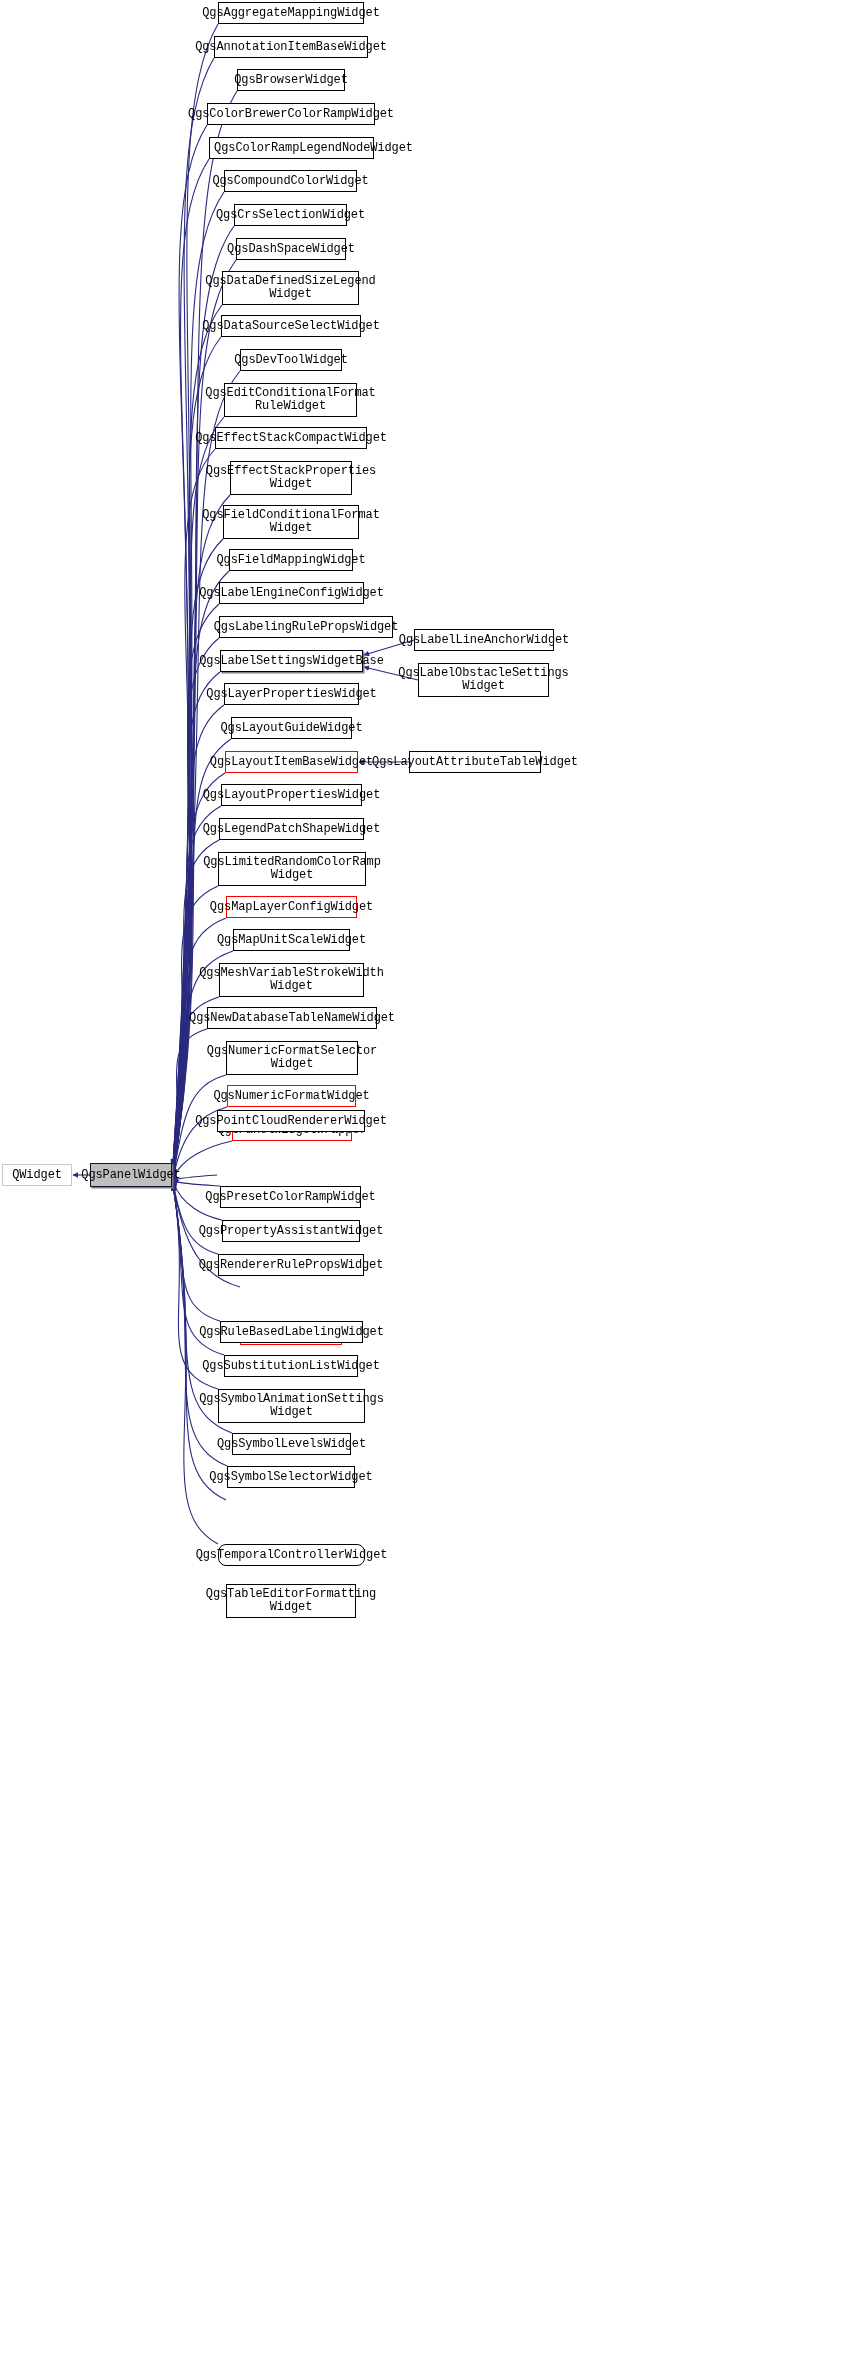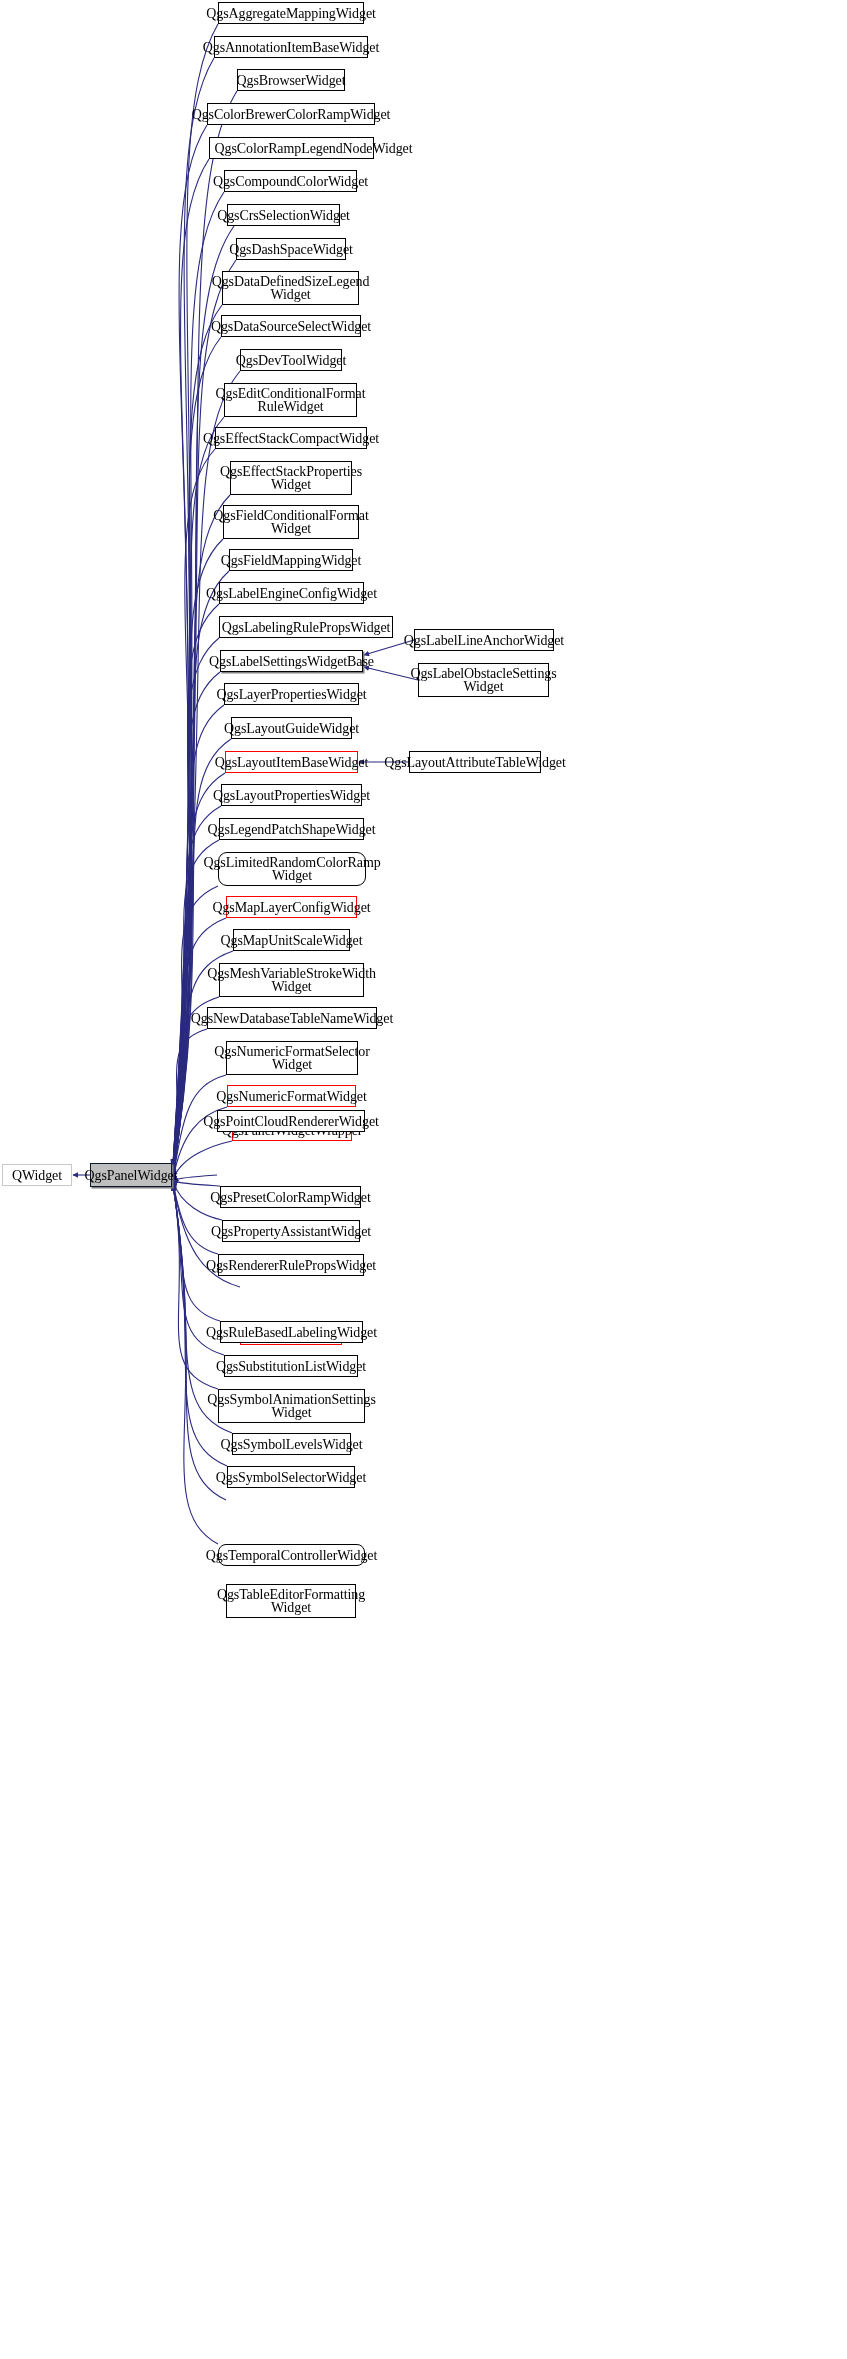--- a/index.html
+++ b/index.html
@@ -25,29 +25,29 @@
     width: 847px;
     height: 2359px;
     pointer-events: none;
   }
   .node {
     position: absolute;
     box-sizing: border-box;
     border: 1px solid #000000;
     background: #ffffff;
     color: #000000;
-    font-size: 14px;
+    font-size: 12px;
     line-height: 13px;
     display: flex;
     align-items: center;
     justify-content: center;
     text-align: center;
     letter-spacing: -0.1px;
     white-space: pre-line;
-    font-family: Liberation Serif, serif;
+    font-family: Liberation Mono, monospace;
   }
   .node.root {
     background: #bfbfbf;
     border: 1px solid #0f172a;
     box-shadow: 1.5px 1.5px 0 0 #808080;
   }
   .node.base {
     border: 1px solid #c8c8c8;
   }
   .node.red {
@@ -119,21 +119,21 @@
       </g>
   </svg>
 <div class="node base" style="left: 2px; top: 1164px; width: 70px; height: 22px;">QWidget</div>
     <div class="node root" style="left: 90px; top: 1163px; width: 82px; height: 24px;">QgsPanelWidget</div>
     <div class="node" style="left: 218px; top: 2px; width: 146px; height: 22px;">QgsAggregateMappingWidget</div>
     <div class="node" style="left: 214px; top: 36px; width: 154px; height: 22px;">QgsAnnotationItemBaseWidget</div>
     <div class="node" style="left: 237px; top: 69px; width: 108px; height: 22px;">QgsBrowserWidget</div>
     <div class="node" style="left: 207px; top: 103px; width: 168px; height: 22px;">QgsColorBrewerColorRampWidget</div>
     <div class="node" style="left: 209px; top: 137px; width: 165px; height: 22px; padding-left: 44px;">QgsColorRampLegendNodeWidget</div>
     <div class="node" style="left: 224px; top: 170px; width: 133px; height: 22px;">QgsCompoundColorWidget</div>
-    <div class="node" style="left: 227px; top: 204px; width: 113px; height: 22px;">QgsCrsSelectionWidget</div>
+    <div class="node" style="left: 234px; top: 204px; width: 113px; height: 22px;">QgsCrsSelectionWidget</div>
     <div class="node" style="left: 236px; top: 238px; width: 110px; height: 22px;">QgsDashSpaceWidget</div>
     <div class="node" style="left: 222px; top: 271px; width: 137px; height: 34px;">QgsDataDefinedSizeLegend
 Widget</div>
     <div class="node" style="left: 221px; top: 315px; width: 140px; height: 22px;">QgsDataSourceSelectWidget</div>
     <div class="node" style="left: 240px; top: 349px; width: 102px; height: 22px;">QgsDevToolWidget</div>
     <div class="node" style="left: 224px; top: 383px; width: 133px; height: 34px;">QgsEditConditionalFormat
 RuleWidget</div>
     <div class="node" style="left: 215px; top: 427px; width: 152px; height: 22px;">QgsEffectStackCompactWidget</div>
     <div class="node" style="left: 230px; top: 461px; width: 122px; height: 34px;">QgsEffectStackProperties
 Widget</div>
@@ -141,21 +141,21 @@
 Widget</div>
     <div class="node" style="left: 229px; top: 549px; width: 124px; height: 22px;">QgsFieldMappingWidget</div>
     <div class="node" style="left: 219px; top: 582px; width: 145px; height: 22px;">QgsLabelEngineConfigWidget</div>
     <div class="node" style="left: 219px; top: 616px; width: 174px; height: 22px;">QgsLabelingRulePropsWidget</div>
     <div class="node shadow" style="left: 220px; top: 650px; width: 143px; height: 22px;">QgsLabelSettingsWidgetBase</div>
     <div class="node" style="left: 224px; top: 683px; width: 135px; height: 22px;">QgsLayerPropertiesWidget</div>
     <div class="node" style="left: 231px; top: 717px; width: 121px; height: 22px;">QgsLayoutGuideWidget</div>
     <div class="node red" style="left: 225px; top: 751px; width: 133px; height: 22px;">QgsLayoutItemBaseWidget</div>
     <div class="node" style="left: 221px; top: 784px; width: 141px; height: 22px;">QgsLayoutPropertiesWidget</div>
     <div class="node" style="left: 219px; top: 818px; width: 145px; height: 22px;">QgsLegendPatchShapeWidget</div>
-    <div class="node" style="left: 218px; top: 852px; width: 148px; height: 34px; border-radius: 9px;">QgsLimitedRandomColorRamp
+    <div class="node" style="left: 218px; top: 852px; width: 148px; height: 34px;">QgsLimitedRandomColorRamp
 Widget</div>
     <div class="node red" style="left: 226px; top: 896px; width: 131px; height: 22px;">QgsMapLayerConfigWidget</div>
     <div class="node" style="left: 233px; top: 929px; width: 117px; height: 22px;">QgsMapUnitScaleWidget</div>
     <div class="node" style="left: 219px; top: 963px; width: 145px; height: 34px;">QgsMeshVariableStrokeWidth
 Widget</div>
     <div class="node" style="left: 207px; top: 1007px; width: 170px; height: 22px;">QgsNewDatabaseTableNameWidget</div>
     <div class="node" style="left: 226px; top: 1041px; width: 132px; height: 34px;">QgsNumericFormatSelector
 Widget</div>
     <div class="node red" style="left: 227px; top: 1085px; width: 129px; height: 22px;">QgsNumericFormatWidget</div>
     <div class="node red" style="left: 232px; top: 1119px; width: 120px; height: 22px;">QgsPanelWidgetWrapper</div>

